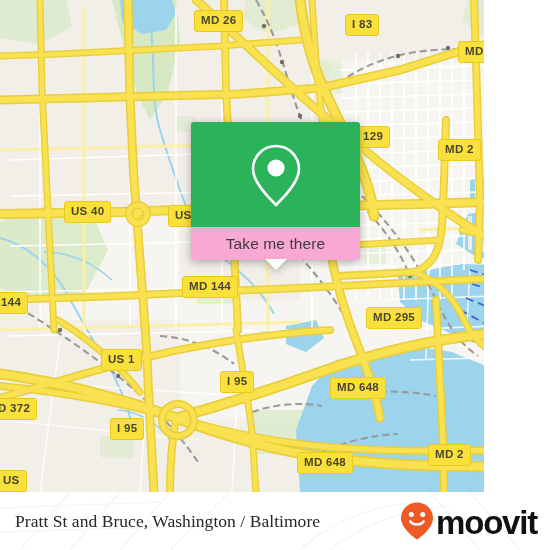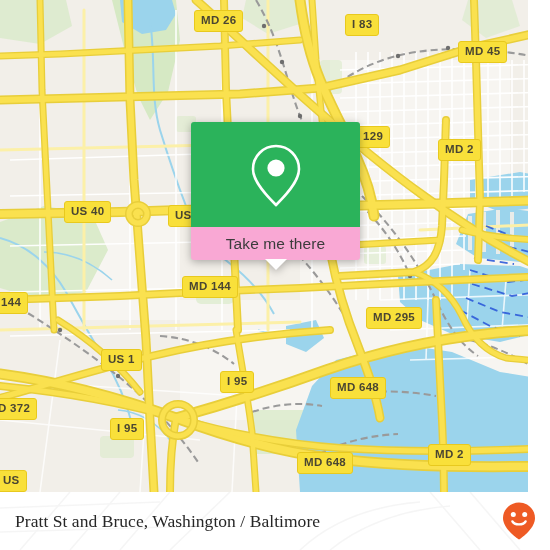--- a/index.html
+++ b/index.html
@@ -21,21 +21,21 @@
     height: 550px;
     overflow: hidden;
     background: #ffffff;
   }
 
   
   .map {
     position: absolute;
     left: 0;
     top: 0;
-    width: 528px;
+    width: 484px;
     height: 492px;
     overflow: hidden;
     background: #F2EFE9;
     text-align: right;
   }
   .map-svg {
     position: absolute;
     left: 0;
     top: 0;
     display: block;
@@ -512,17 +512,18 @@
 
     <span class="footer-title">Pratt St and Bruce, Washington / Baltimore</span>
 
     <div class="brand">
       <svg width="36" height="40" viewBox="0 0 36 40">
         <path d="M18 1.5 C 9.2 1.5, 2 8.4, 2 16.9 C 2 26.5, 13.5 35.5, 18 38.5 C 22.5 35.5, 34 26.5, 34 16.9 C 34 8.4, 26.8 1.5, 18 1.5 Z" fill="#EE5A24"></path>
         <circle cx="12.3" cy="13.6" r="2.5" fill="#FFFFFF"></circle>
         <circle cx="23.7" cy="13.6" r="2.5" fill="#FFFFFF"></circle>
         <path d="M11.4 20.4 C 13.4 24.4, 22.6 24.4, 24.6 20.4" fill="none" stroke="#FFFFFF" stroke-width="2.4" stroke-linecap="round"></path>
       </svg>
+      <span class="brand-name">moovit</span>
     </div>
 
   </div>
 
 </div>
 
 </body></html>

